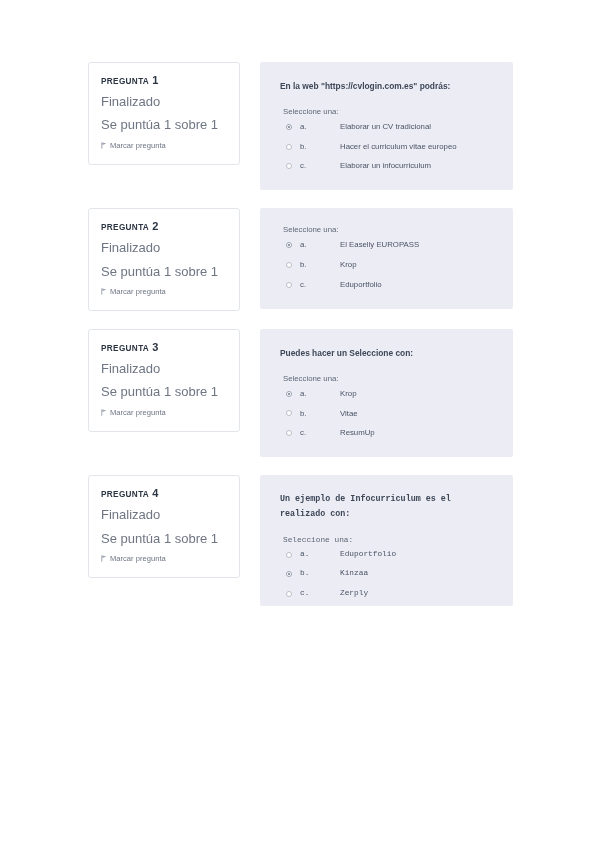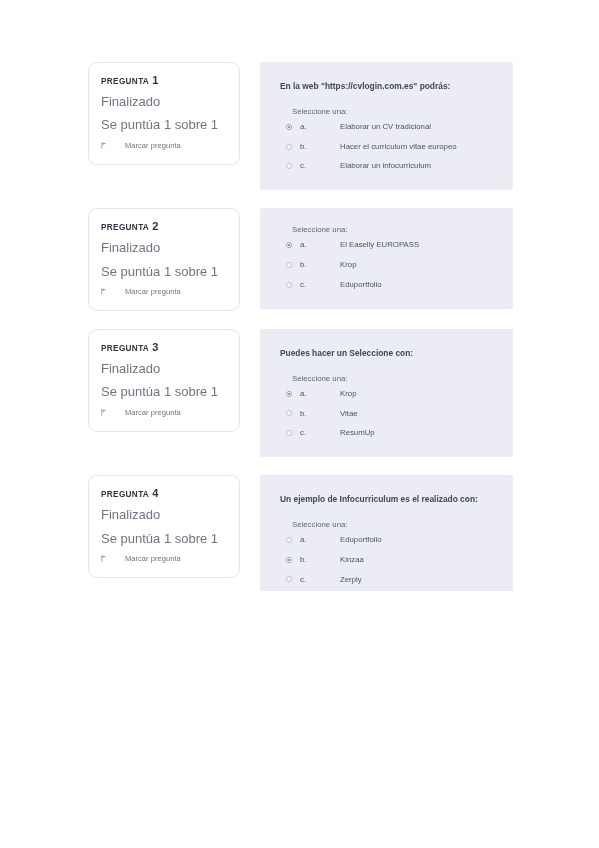--- a/index.html
+++ b/index.html
@@ -41,21 +41,21 @@
     margin-bottom: 18px;
   }
 
   
   .q-info {
     width: 152px;
     min-height: 76px;
     box-sizing: border-box;
     background: #ffffff;
     border: 1px solid #e2e5ea;
-    border-radius: 9px;
+    border-radius: 3px;
     padding: 12px 12px 14px 12px;
     flex: 0 0 auto;
   }
 
   .q-info-title {
     font-size: 8.2px;
     font-weight: bold;
     letter-spacing: 0.35px;
     color: #2b3442;
     margin: 0 0 8px 0;
@@ -74,21 +74,21 @@
     line-height: 1.25;
     color: #6e7583;
     margin: 0 0 7px 0;
     white-space: nowrap;
   }
   .q-info-line:last-child { margin-bottom: 0; }
 
   .q-flag {
     display: flex;
     align-items: center;
-    gap: 18px;
+    gap: 3px;
     font-size: 7.6px;
     color: #6e7583;
     cursor: pointer;
     white-space: nowrap;
   }
   .flag-icon {
     display: inline-block;
     width: 6px;
     height: 7px;
     position: relative;
@@ -112,21 +112,21 @@
     font-weight: bold;
     line-height: 1.75;
     color: #3d4758;
     margin: 0 0 13px 0;
     max-width: 215px;
   }
 
   .q-prompt {
     font-size: 7.8px;
     color: #5d6675;
-    margin: 0 0 6px 12px;
+    margin: 0 0 6px 3px;
     line-height: 1.3;
   }
 
   .answers {
     list-style: none;
     margin: 0;
     padding: 0;
   }
   .answer {
     display: flex;
@@ -174,20 +174,21 @@
   }
   .ans-text {
     flex: 1 1 auto;
     color: #4a5365;
     margin-left: 28px;
   }
 
   
   .question-block.clipped .q-body {
     padding-bottom: 8px;
+    font-family: Liberation Mono, monospace;
   }
 </style>
 </head>
 <body>
 
 <div class="page">
   <div class="quiz-list" id="quiz-list">
       <div class="question-block">
         <div class="q-info">
           <div class="q-info-title"><span>PREGUNTA</span><span class="qnum">1</span></div>

